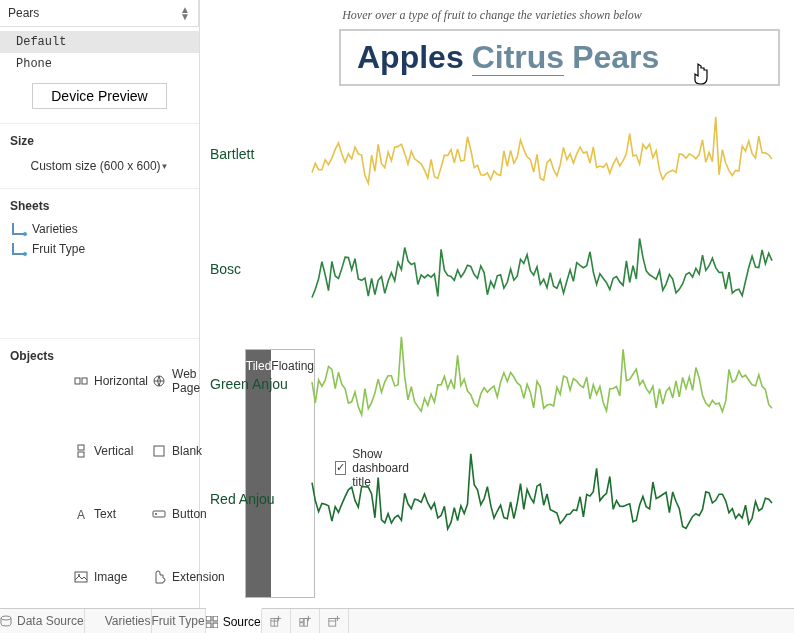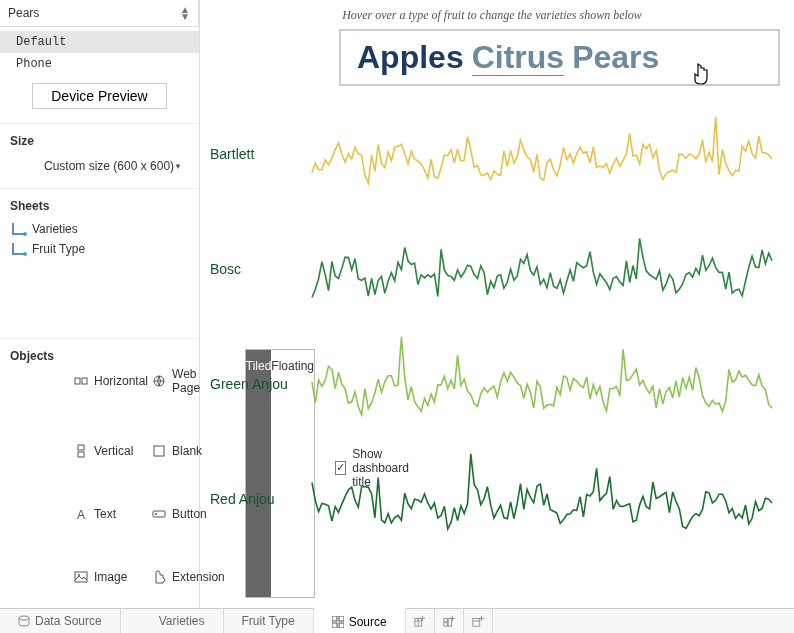--- a/index.html
+++ b/index.html
@@ -15,21 +15,21 @@
 .tab-layout { display: flex; justify-content: space-between; align-items: center; }
 .updown-icons { font-size: 10px; line-height: 7px; color: #777; }
 
 .device-list { padding: 4px 0 10px; border-bottom: 1px solid #eee; }
 .device-item { padding: 4px 16px; cursor: pointer; font-family: Liberation Mono, monospace; }
 .device-item.selected { background: #e6e6e6; }
 .device-preview-btn { display: block; margin: 8px auto 4px; padding: 4px 18px; border: 1px solid #ccc; background: #fff; cursor: pointer; font-size: 14px; }
 
 .section { padding: 10px; border-bottom: 1px solid #eee; }
 .section-header { font-weight: bold; margin-bottom: 6px; }
-.size-select { display: flex; justify-content: flex-end; align-items: center; padding: 4px 6px; border: 1px solid transparent; cursor: pointer; }
+.size-select { display: flex; justify-content: center; align-items: center; padding: 4px 6px; border: 1px solid transparent; cursor: pointer; }
 .dropdown-caret { font-size: 8px; color: #555; }
 
 .sheets-list, .objects-grid { margin-top: 4px; }
 .sheet-item { display: flex; align-items: center; gap: 6px; padding: 3px 2px; cursor: pointer; }
 .mini-chart-icon { width: 14px; height: 12px; display: inline-block; position: relative; }
 .mini-chart-icon::before { content: ''; position: absolute; left: 0; top: 0; width: 2px; height: 12px; background: #5b8ec1; }
 .mini-chart-icon::after { content: ''; position: absolute; left: 0; bottom: 0; width: 14px; height: 2px; background: #5b8ec1; }
 .mini-dot { position: absolute; right: -2px; bottom: -2px; width: 6px; height: 6px; border-radius: 50%; background: #3cadd4; border: 1px solid #fff; }
 
 .objects-section { flex: 1; display: flex; flex-direction: row; }
@@ -55,21 +55,21 @@
 .w-pears { color: #6b8a9e; }
 .cursor-icon { position: absolute; left: 490px; top: 62px; font-size: 22px; color: #222; pointer-events: none; }
 
 .charts { }
 .chart-row { display: flex; align-items: center; height: 115px; }
 .chart-label { width: 100px; padding-left: 6px; color: #14532d; font-size: 14px; }
 .chart-svg { flex: 1; height: 110px; }
 
 
 .bottom-bar { position: absolute; left: 0; bottom: 0; height: 25px; width: 100%; border-top: 1px solid #ccc; display: flex; align-items: stretch; background: #f8f8f8; }
-.btab { padding: 0 18px; display: flex; align-items: center; gap: 5px; border-right: 1px solid #ddd; color: #666; cursor: pointer; font-size: 12px; }
+.btab { padding: 0 0; display: flex; align-items: center; gap: 5px; border-right: 1px solid #ddd; color: #666; cursor: pointer; font-size: 12px; }
 .btab.active { background: #fff; color: #000; border-top: 2px solid #fff; margin-top: -1px; }
 .btab-icon { width: 12px; height: 12px; display: inline-flex; align-items: center; justify-content: center; }
 .bottom-icons { display: flex; }
 .bottom-icons .btab { padding: 0 8px; }
 
 svg { display: block; }
 </style>
 </head>
 <body>
 

